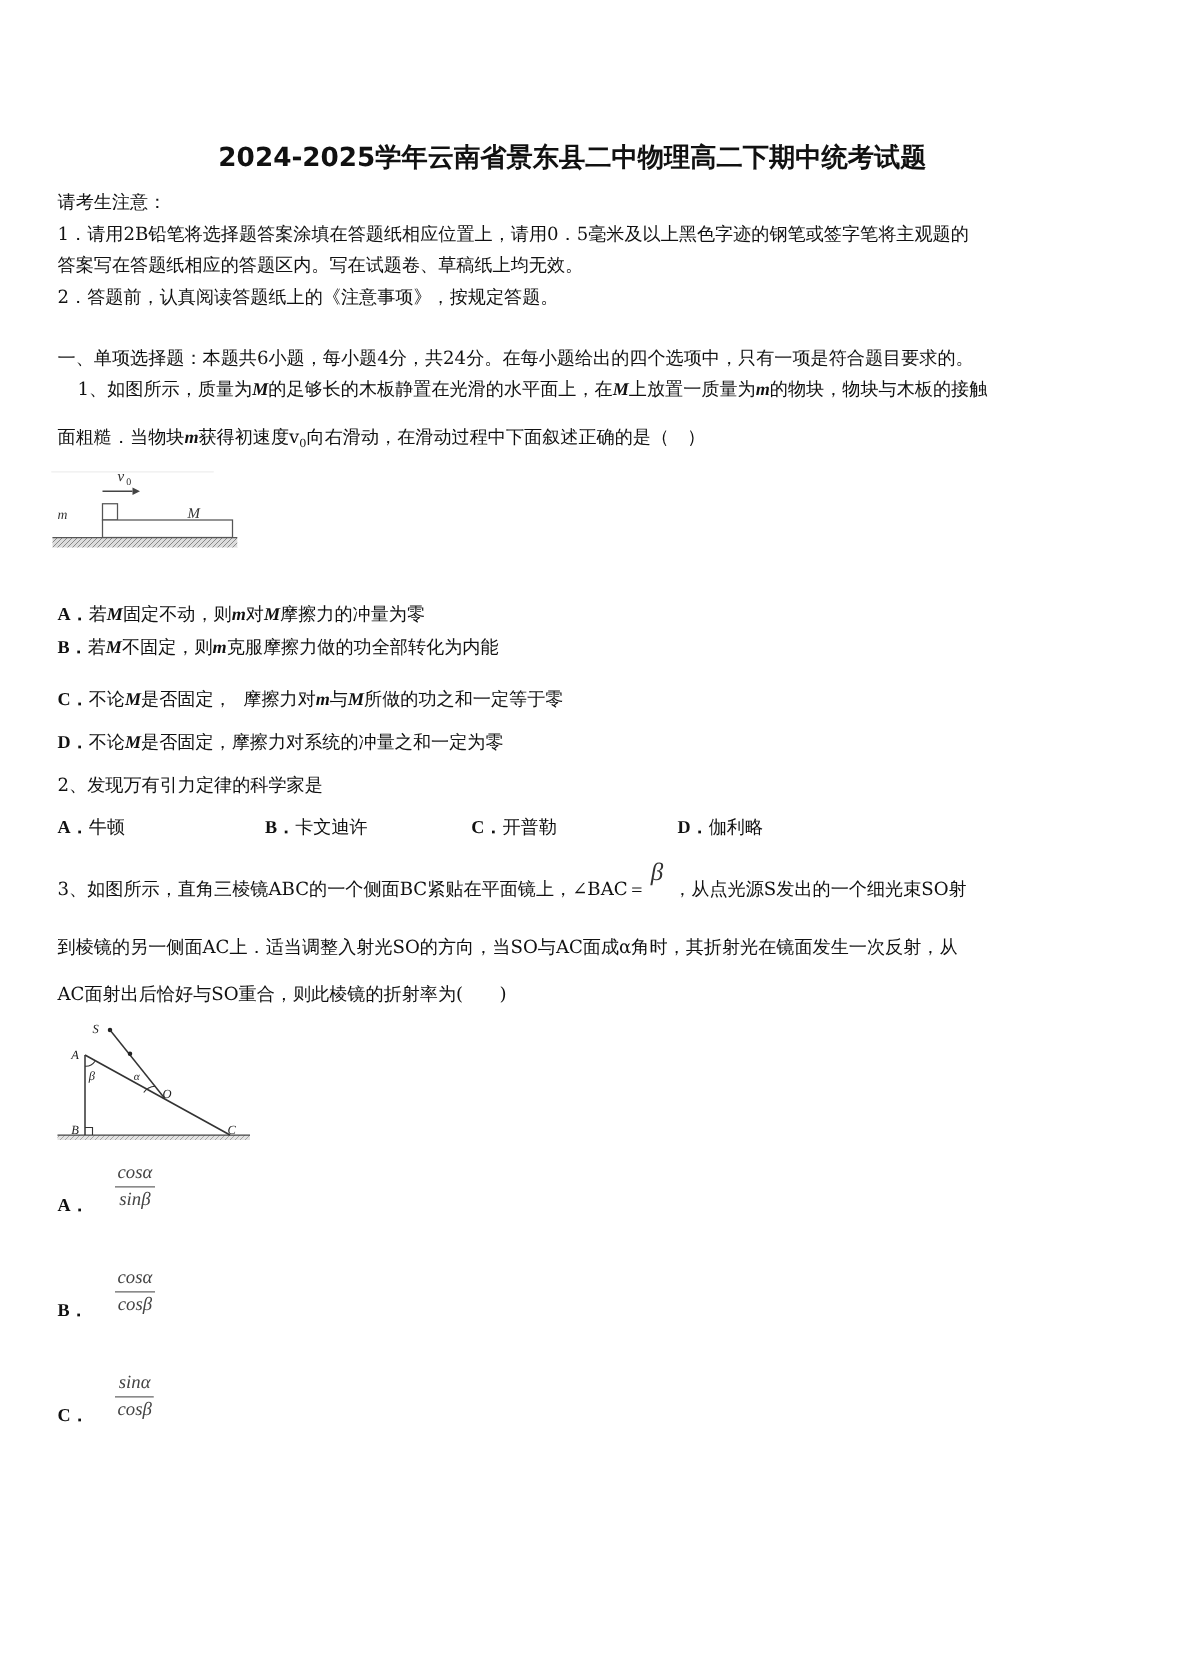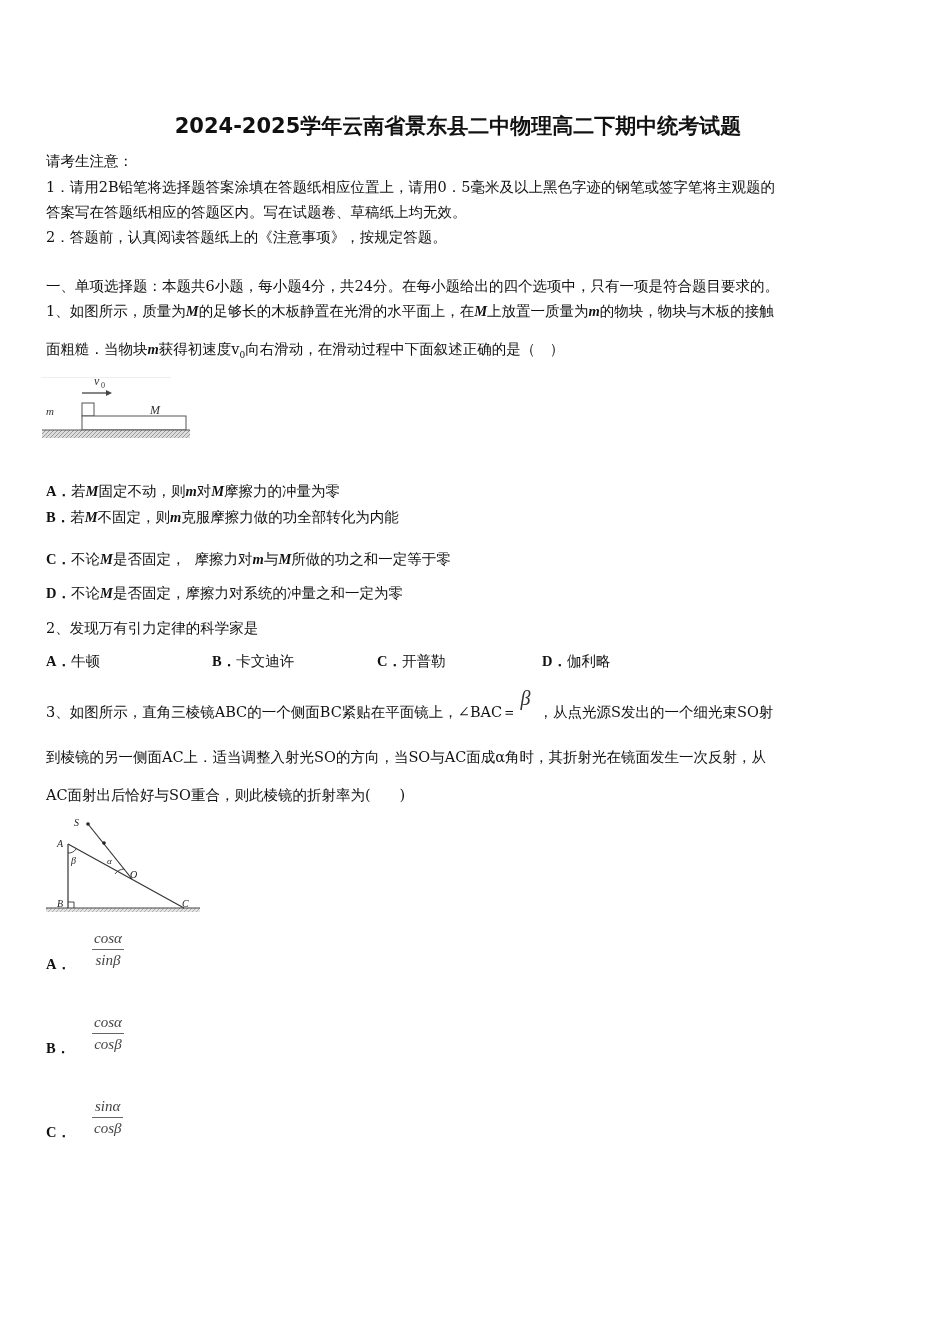--- a/index.html
+++ b/index.html
@@ -33,21 +33,21 @@
 
 <div class="abs title">2024-2025学年云南省景东县二中物理高二下期中统考试题</div>
 
 <div class="abs note" style="top:152px;">请考生注意：</div>
 <div class="abs note" style="top:178px;">1．请用2B铅笔将选择题答案涂填在答题纸相应位置上，请用0．5毫米及以上黑色字迹的钢笔或签字笔将主观题的</div>
 <div class="abs note" style="top:203px;">答案写在答题纸相应的答题区内。写在试题卷、草稿纸上均无效。</div>
 <div class="abs note" style="top:228px;">2．答题前，认真阅读答题纸上的《注意事项》，按规定答题。</div>
 
 <div class="abs q" style="top:277px;text-align:center;">一、单项选择题：本题共6小题，每小题4分，共24分。在每小题给出的四个选项中，只有一项是符合题目要求的。</div>
 
-<div class="abs q" style="top:302px;">
+<div class="abs q" style="top:302px;margin-left:16px;">
   <span>1、如图所示，质量为</span><span class="it">M</span><span>的足够长的木板静置在光滑的水平面上，在</span><span class="it">M</span><span>上放置一质量为</span><span class="it">m</span><span>的物块，物块与木板的接触</span>
 </div>
 <div class="abs q" style="top:340px;">
   <span>面粗糙．当物块</span><span class="it">m</span><span>获得初速度v</span><sub style="font-size:9px">0</sub><span>向右滑动，在滑动过程中下面叙述正确的是（　）</span>
 </div>
 
 <svg class="abs" style="left:40px; top:368px;" width="150" height="80">
   <defs>
     <pattern id="hatch1" width="4" height="4" patternUnits="userSpaceOnUse">
       <rect width="4" height="4" fill="#ddd"></rect>

